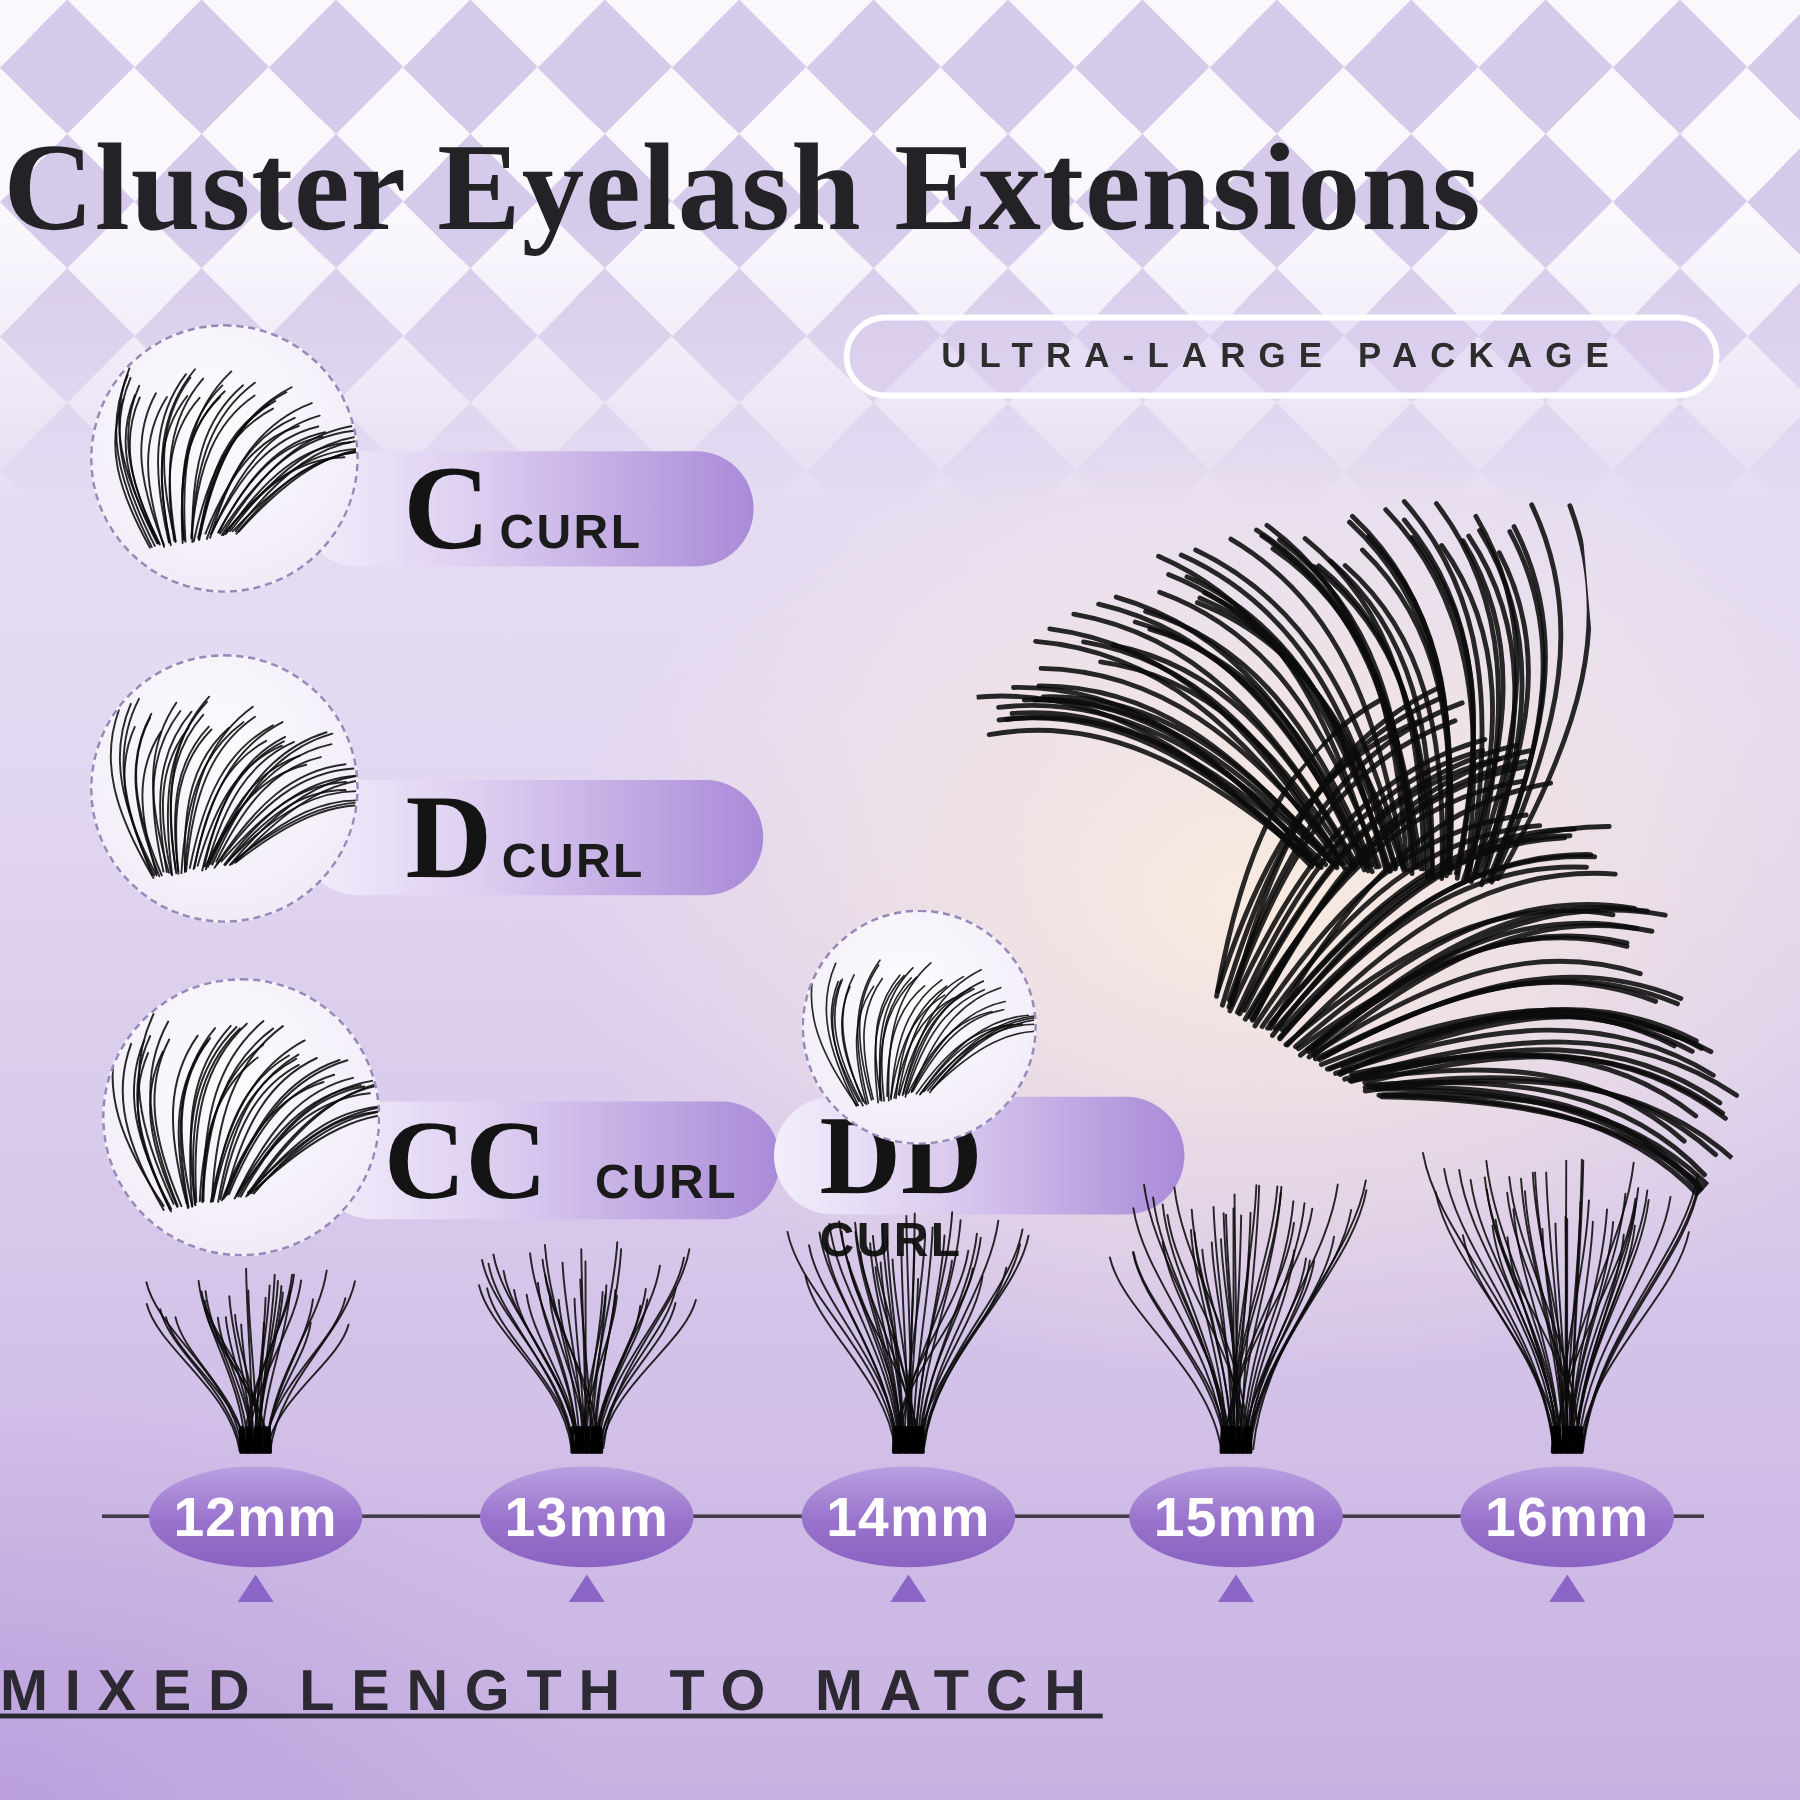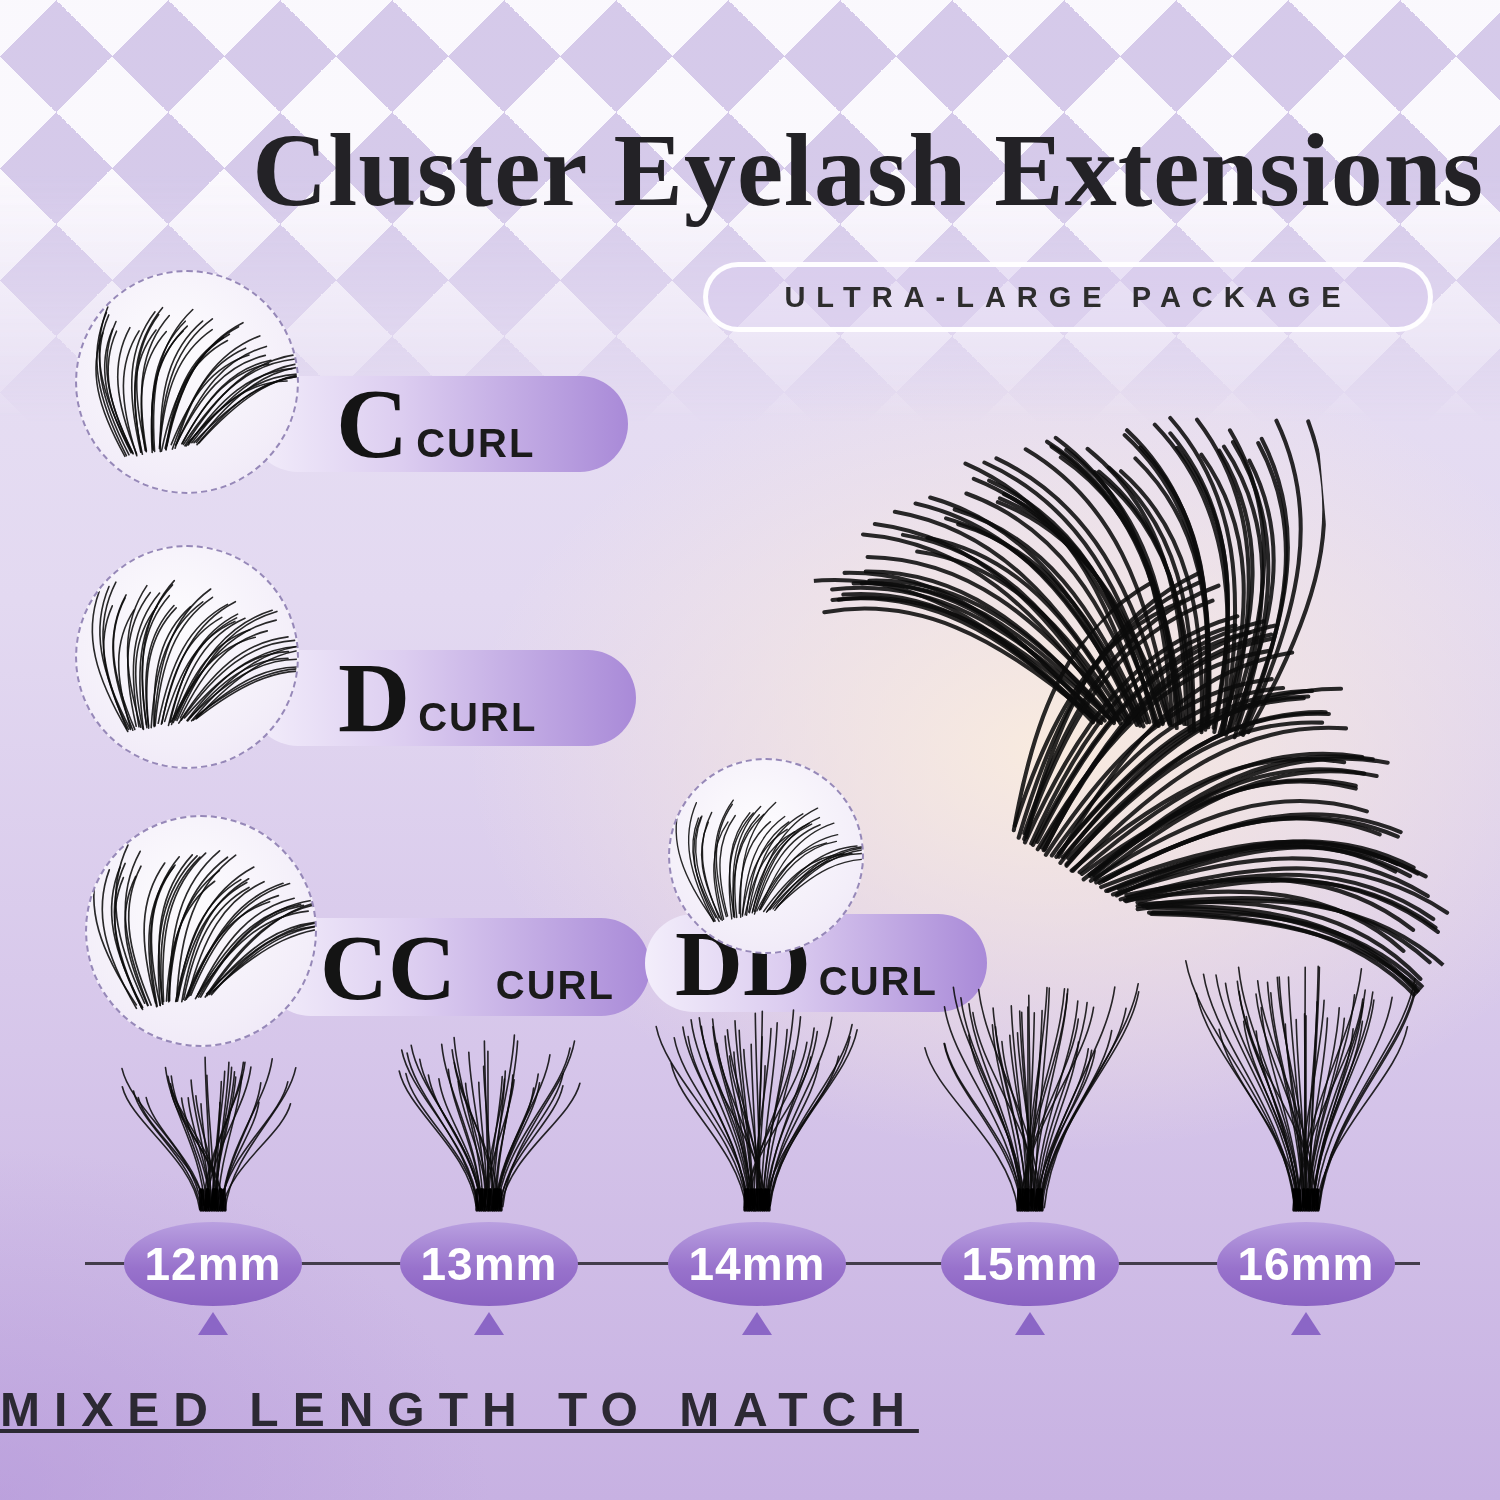--- a/index.html
+++ b/index.html
@@ -11,42 +11,42 @@
       radial-gradient(700px 500px at 0% 100%, rgba(178,148,216,0.55), rgba(178,148,216,0) 70%),
       linear-gradient(180deg,#eae4f5 0%,#e3d9f1 40%,#d6c6ea 70%,#c7b1e2 100%);
   }
   .checker{
     position:absolute;left:0;top:0;right:0;height:440px;
     background:conic-gradient(from 45deg, rgba(251,249,253,0.95) 0 25%, rgba(210,198,232,0.88) 0 50%, rgba(251,249,253,0.95) 0 75%, rgba(210,198,232,0.88) 0) 0 -56px / 112px 112px;
     -webkit-mask-image:linear-gradient(to bottom,#000 0%,#000 40%,transparent 96%);
     mask-image:linear-gradient(to bottom,#000 0%,#000 40%,transparent 96%);
   }
   .title{
-    position:absolute;left:0;right:0;top:92px;margin:16px;text-align:right;
+    position:absolute;left:0;right:0;top:92px;margin:3px;text-align:left;
     font-family:"Liberation Serif",serif;font-weight:bold;font-size:104px;
     letter-spacing:1px;color:#232226;line-height:1.2;
   }
   .badge{
     position:absolute;left:703px;top:262px;width:730px;height:70px;box-sizing:border-box;
     border:5px solid rgba(255,255,255,0.95);border-radius:40px;
     background:rgba(216,200,238,0.35);
     display:flex;align-items:center;justify-content:center;
     font-size:29px;letter-spacing:11px;font-weight:600;color:#2d2d2d;white-space:nowrap;
   }
   .pill{
     position:absolute;border-radius:999px;z-index:1;white-space:nowrap;
     background:linear-gradient(90deg,#f3eefb 0%,#dccdf0 40%,#a98ad8 100%);
     display:flex;align-items:baseline;
   }
   .pill .big{font-family:"Liberation Serif",serif;font-weight:700;font-size:100px;line-height:96px;color:#141414;}
   .pill .small{font-family:"Liberation Sans",sans-serif;font-weight:700;font-size:40px;letter-spacing:2px;color:#1b1b1b;margin-left:8px;}
   .pill-c{left:250px;top:376px;width:292px;height:96px;padding-left:86px;}
   .pill-d{left:250px;top:650px;width:298px;height:96px;padding-left:88px;}
   .pill-cc{left:262px;top:918px;width:330px;height:98px;padding-left:58px;gap:32px;}
-  .pill-dd{left:645px;top:914px;width:312px;height:98px;padding-left:30px;}
+  .pill-dd{left:645px;top:914px;width:312px;height:98px;padding-left:30px;flex-direction:column;}
   .pill-cc .big,.pill-dd .big{font-size:94px;line-height:98px;}
   .thumb{
     position:absolute;border-radius:50%;z-index:2;overflow:hidden;
     border:2.5px dashed #9688b8;box-sizing:border-box;
     background:radial-gradient(circle at 45% 35%, #fdfcfe 0%, #f3eef9 65%, #ece4f5 100%);
   }
   .thumb svg{width:100%;height:100%;display:block;}
   .thumb-c{left:75px;top:270px;width:224px;height:224px;}
   .thumb-d{left:75px;top:545px;width:224px;height:224px;}
   .thumb-cc{left:85px;top:815px;width:232px;height:232px;}

